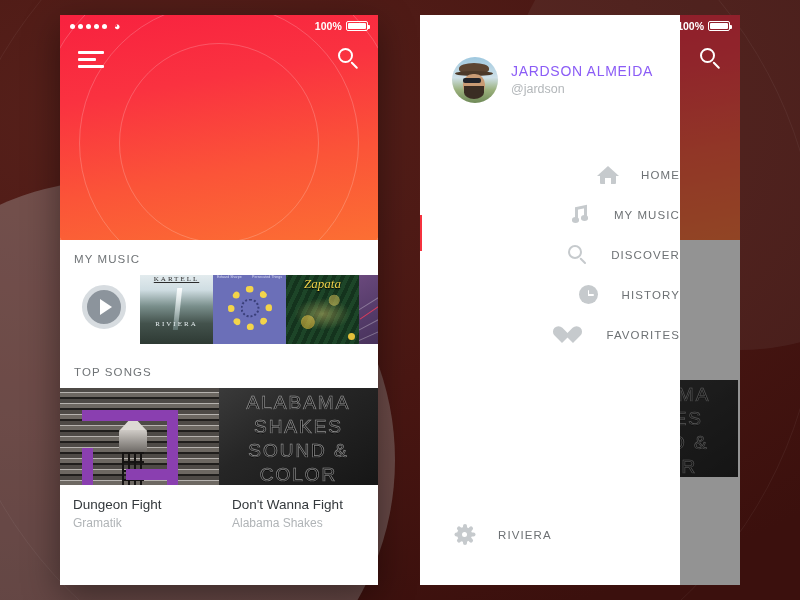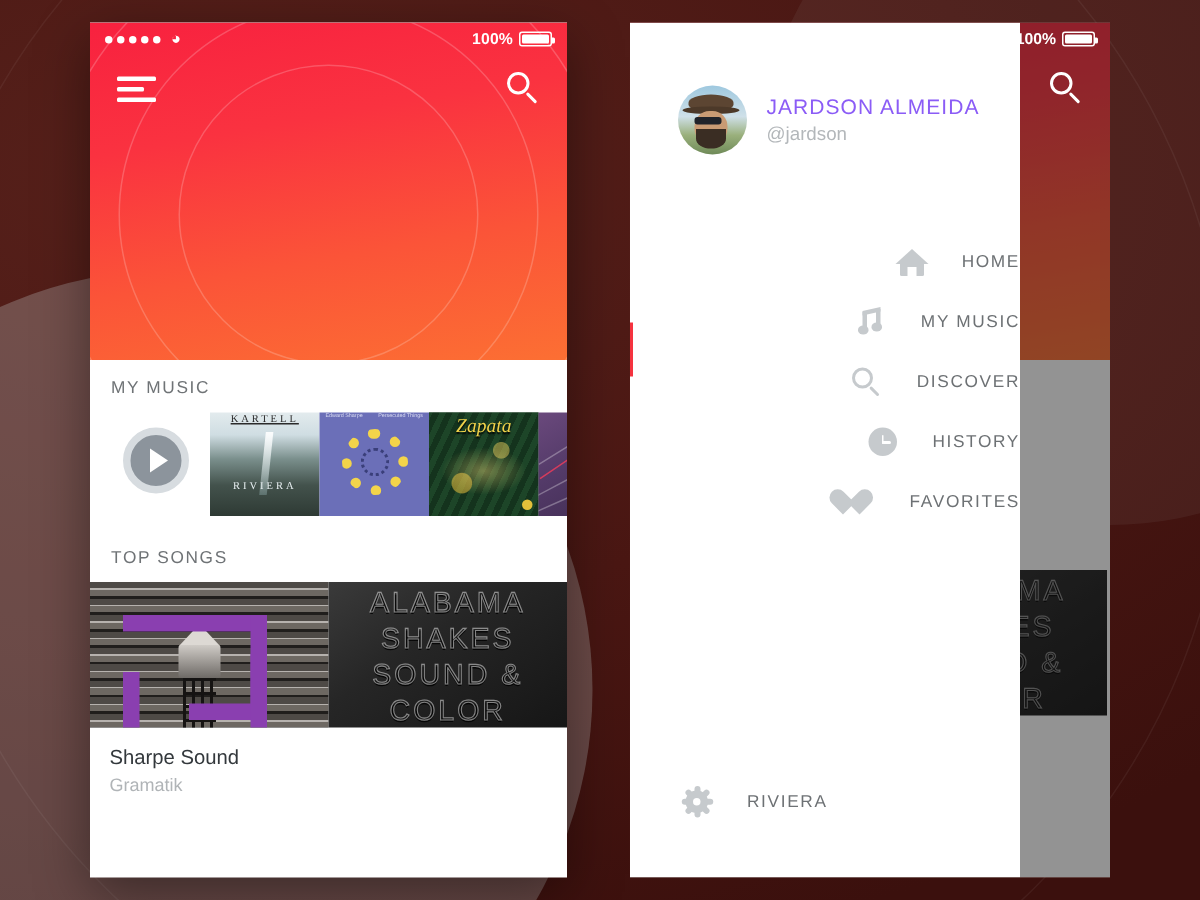--- a/index.html
+++ b/index.html
@@ -573,31 +573,35 @@
           <div class="tower">
             <span class="cone"></span>
             <span class="tank"></span>
             <span class="legs"></span>
           </div>
           <span class="glyph"></span>
           <span class="glyph2"></span>
           <span class="glyph3"></span>
         </div>
         <div class="song-meta">
-          <div class="song-title">Sharpe Sound</div>
+          <div class="song-title">Dungeon Fight</div>
           <div class="song-artist">Gramatik</div>
         </div>
       </div>
 
       <div class="song-card">
         <div class="song-art art-alabama">
           <span class="ln">ALABAMA</span>
           <span class="ln">SHAKES</span>
           <span class="ln">SOUND &amp;</span>
           <span class="ln">COLOR</span>
+        </div>
+        <div class="song-meta">
+          <div class="song-title">Don't Wanna Fight</div>
+          <div class="song-artist">Alabama Shakes</div>
         </div>
       </div>
 
     </div>
   </div>
 </div>
 
 <div class="phone" id="phone-right">
   <div id="phone-right-inner">
 

